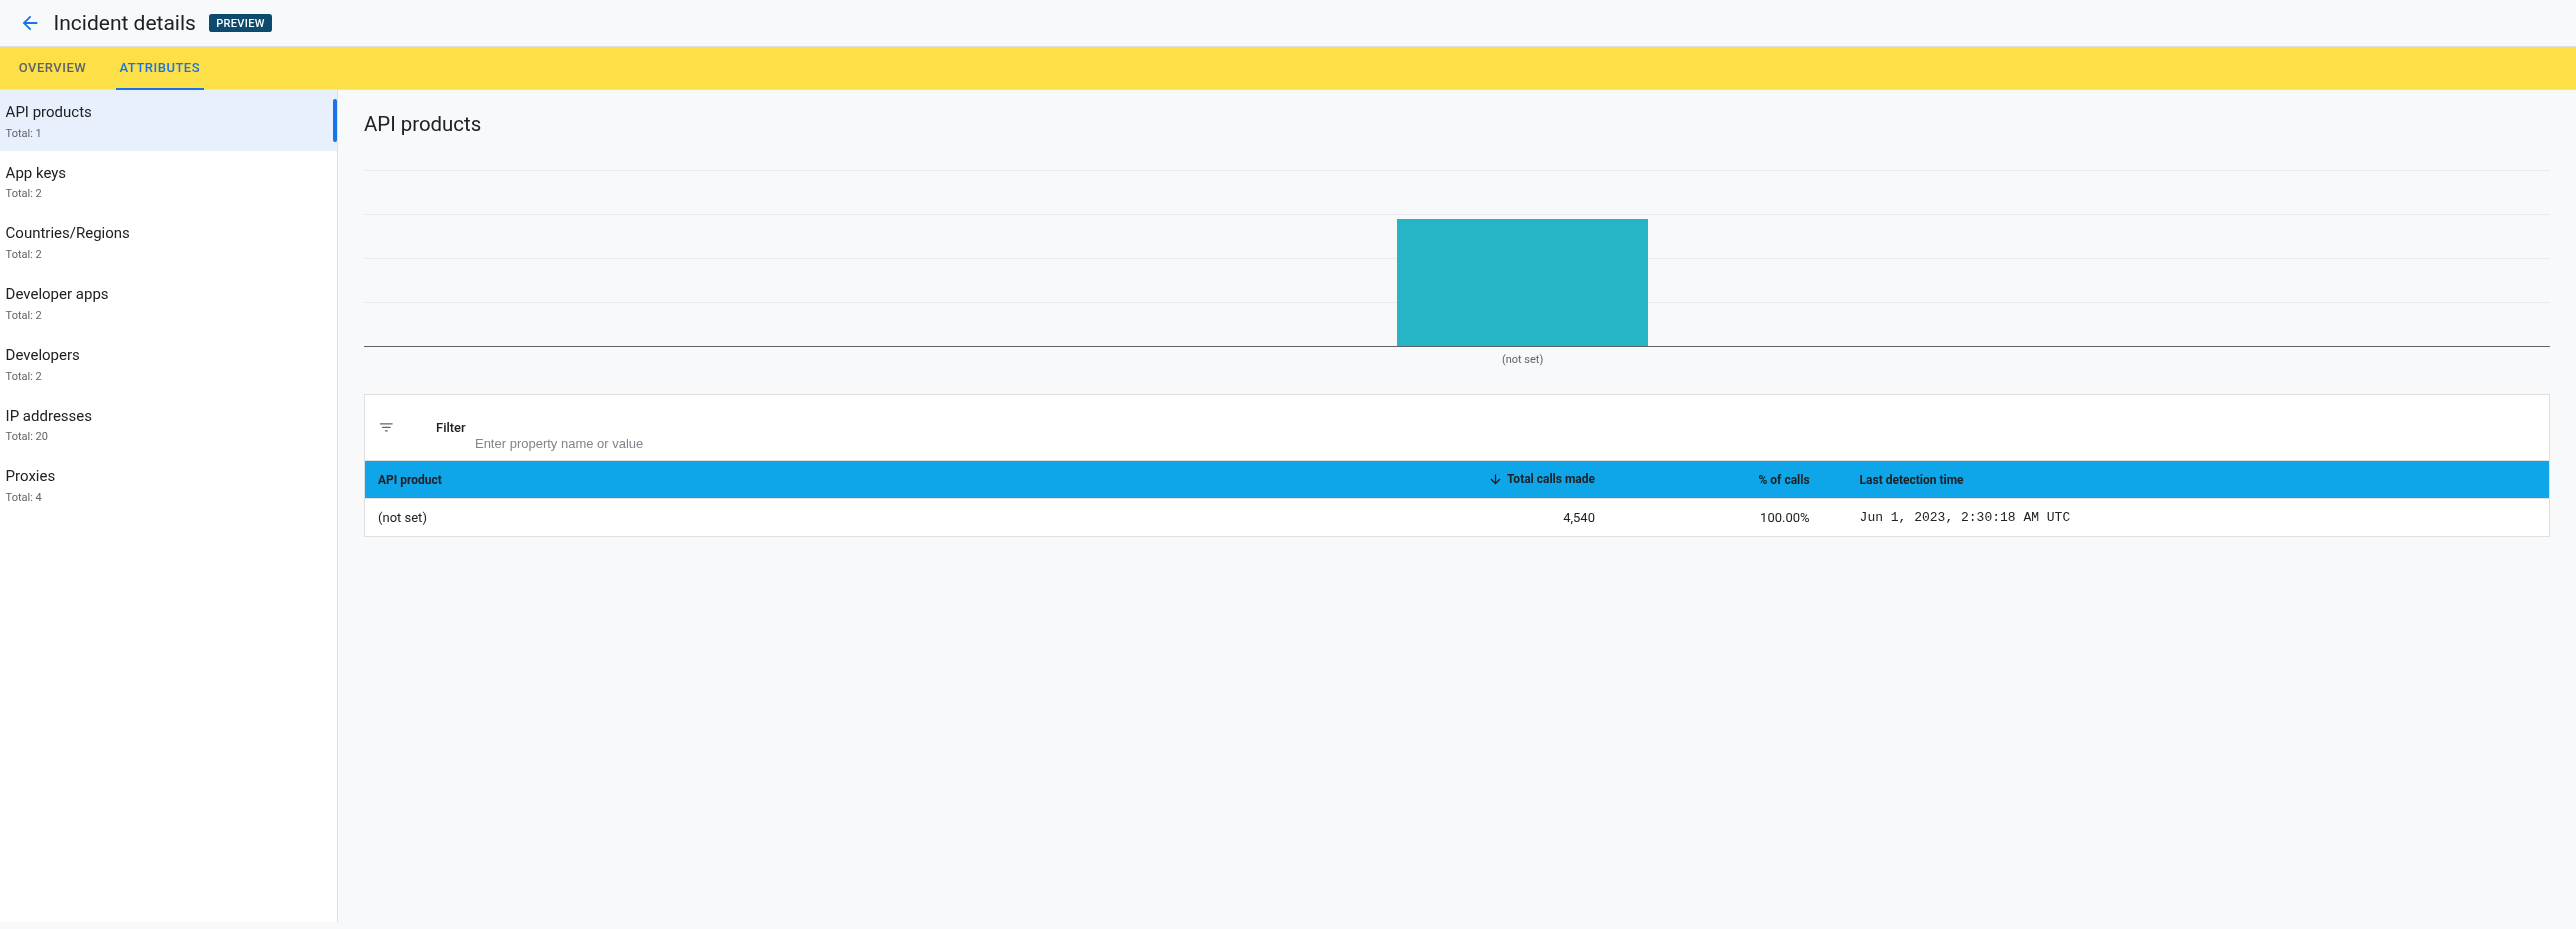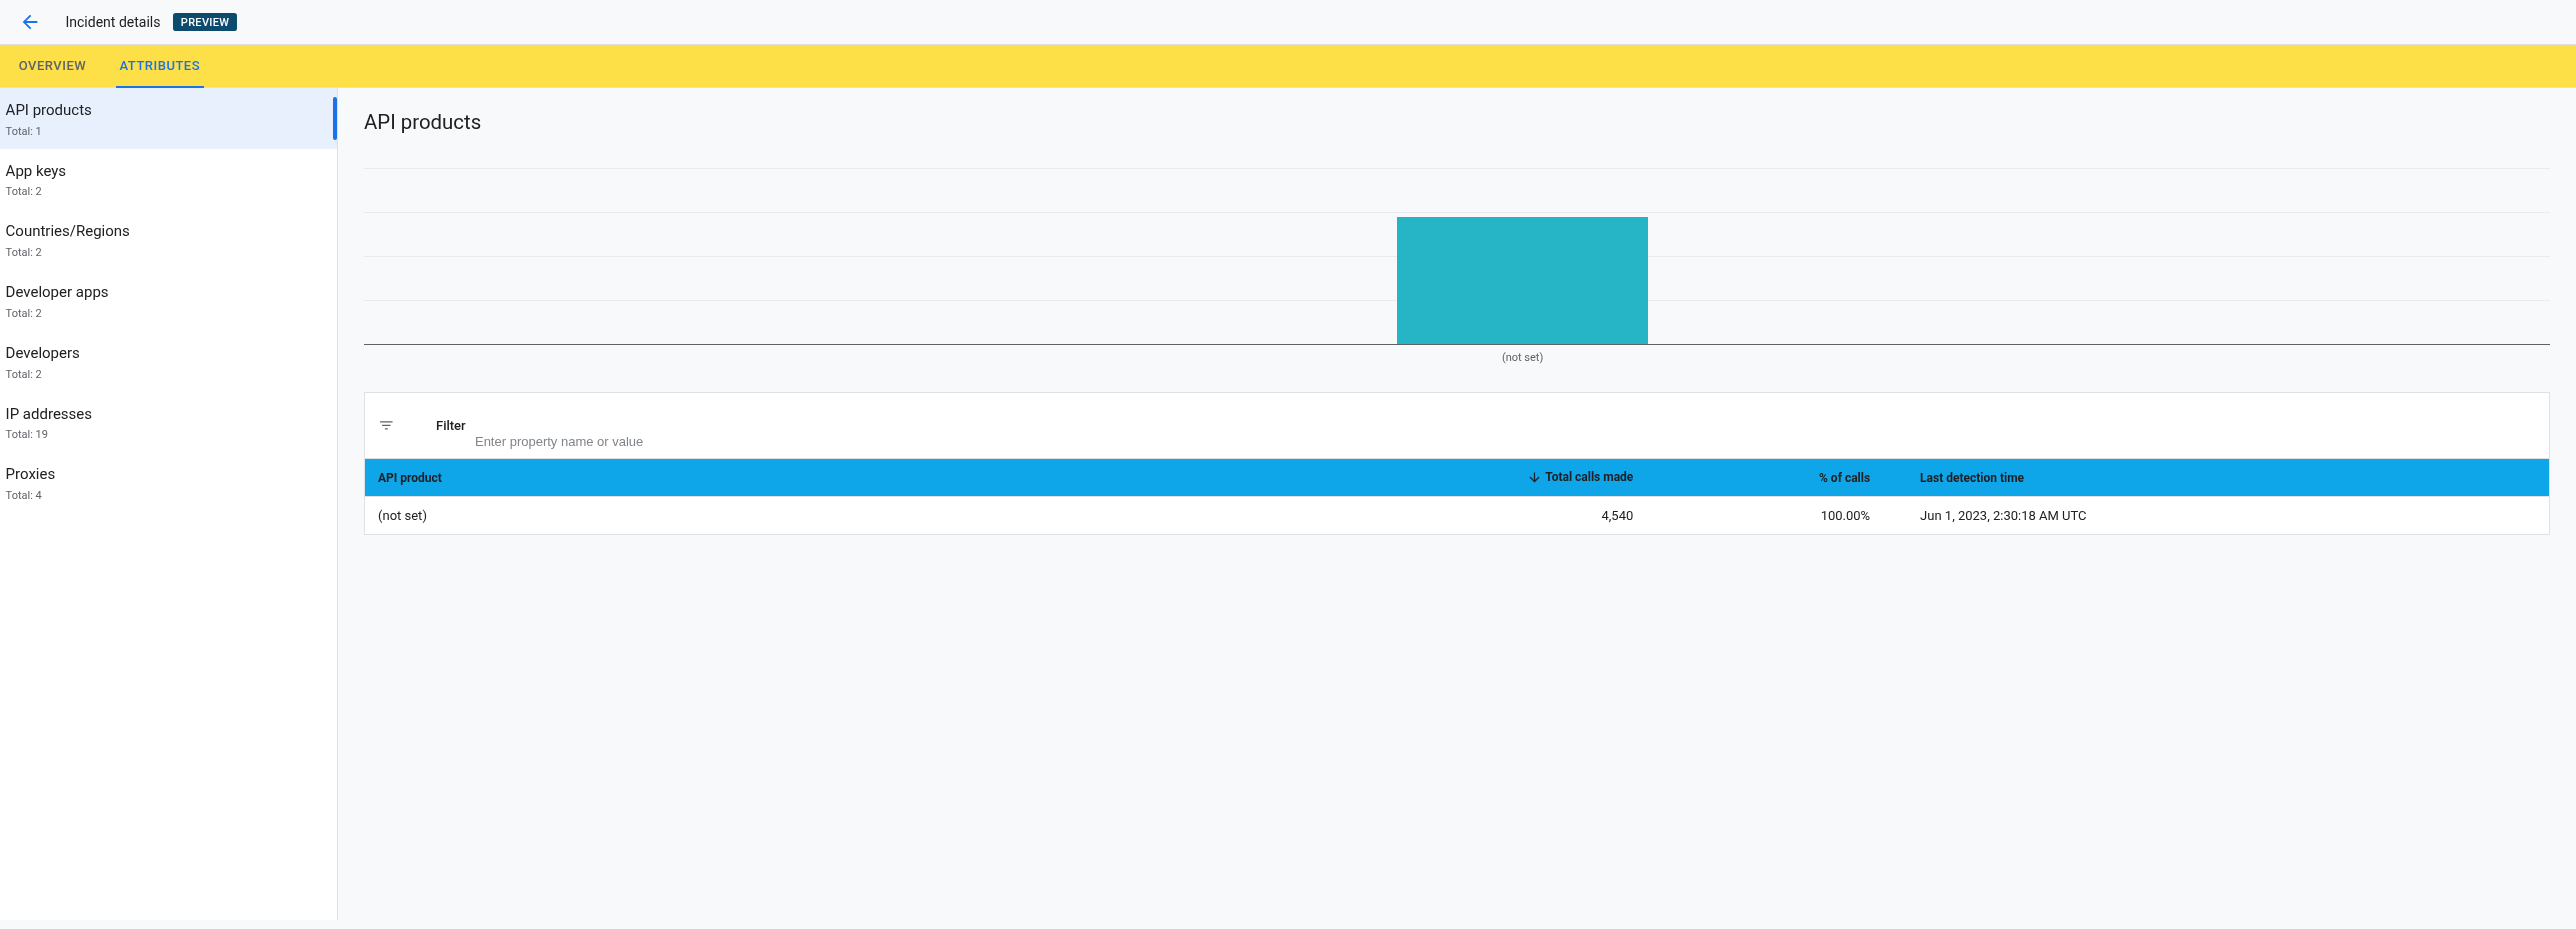--- a/index.html
+++ b/index.html
@@ -17,24 +17,23 @@
       background: #f8f9fa;
       gap: 13px;
     }
     .back-arrow {
       color: #1a73e8;
       cursor: pointer;
       display: inline-flex;
       align-items: center;
     }
     .page-title {
-      font-size: 14px;
+      font-size: 21px;
       font-weight: 400;
       color: #202124;
-      margin-left: 12px;
     }
     .preview-badge {
       background: #0c4a6e;
       color: #fff;
       font-size: 11px;
       padding: 2.8px 7.4px;
       border-radius: 2.8px;
       font-weight: 500;
       letter-spacing: 0.3px;
     }
@@ -213,21 +212,21 @@
   <div class="tab active">ATTRIBUTES</div>
 </div>
 
 <div class="content-area">
   <div class="sidebar" id="sidebar">
       <div class="sidebar-item active"><span class="sidebar-item-label">API products</span><span class="sidebar-item-total">Total: 1</span></div>
       <div class="sidebar-item"><span class="sidebar-item-label">App keys</span><span class="sidebar-item-total">Total: 2</span></div>
       <div class="sidebar-item"><span class="sidebar-item-label">Countries/Regions</span><span class="sidebar-item-total">Total: 2</span></div>
       <div class="sidebar-item"><span class="sidebar-item-label">Developer apps</span><span class="sidebar-item-total">Total: 2</span></div>
       <div class="sidebar-item"><span class="sidebar-item-label">Developers</span><span class="sidebar-item-total">Total: 2</span></div>
-      <div class="sidebar-item"><span class="sidebar-item-label">IP addresses</span><span class="sidebar-item-total">Total: 19</span></div>
+      <div class="sidebar-item"><span class="sidebar-item-label">IP addresses</span><span class="sidebar-item-total">Total: 20</span></div>
       <div class="sidebar-item"><span class="sidebar-item-label">Proxies</span><span class="sidebar-item-total">Total: 4</span></div>
     </div>
 
   <div class="main">
     <h2 class="section-title">API products</h2>
 
     <div class="chart-wrap">
       <div class="chart-plot" id="chart-plot">
           <div class="gridline" style="bottom: 25%;"></div>
           <div class="gridline" style="bottom: 50%;"></div>
@@ -261,19 +260,19 @@
           </th>
           <th class="right">% of calls</th>
           <th style="padding-left:37px">Last detection time</th>
         </tr>
       </thead>
       <tbody id="table-body">
           <tr>
             <td>(not set)</td>
             <td class="right">4,540</td>
             <td class="right">100.00%</td>
-            <td style="padding-left: 37px;">Jun 1, 2023, 2:30:18 AM UTC</td>
+            <td style="padding-left: 37px; font-family: Liberation Mono, monospace;">Jun 1, 2023, 2:30:18 AM UTC</td>
           </tr>
         </tbody>
     </table>
   </div>
 </div>
 
 
 </body></html>

